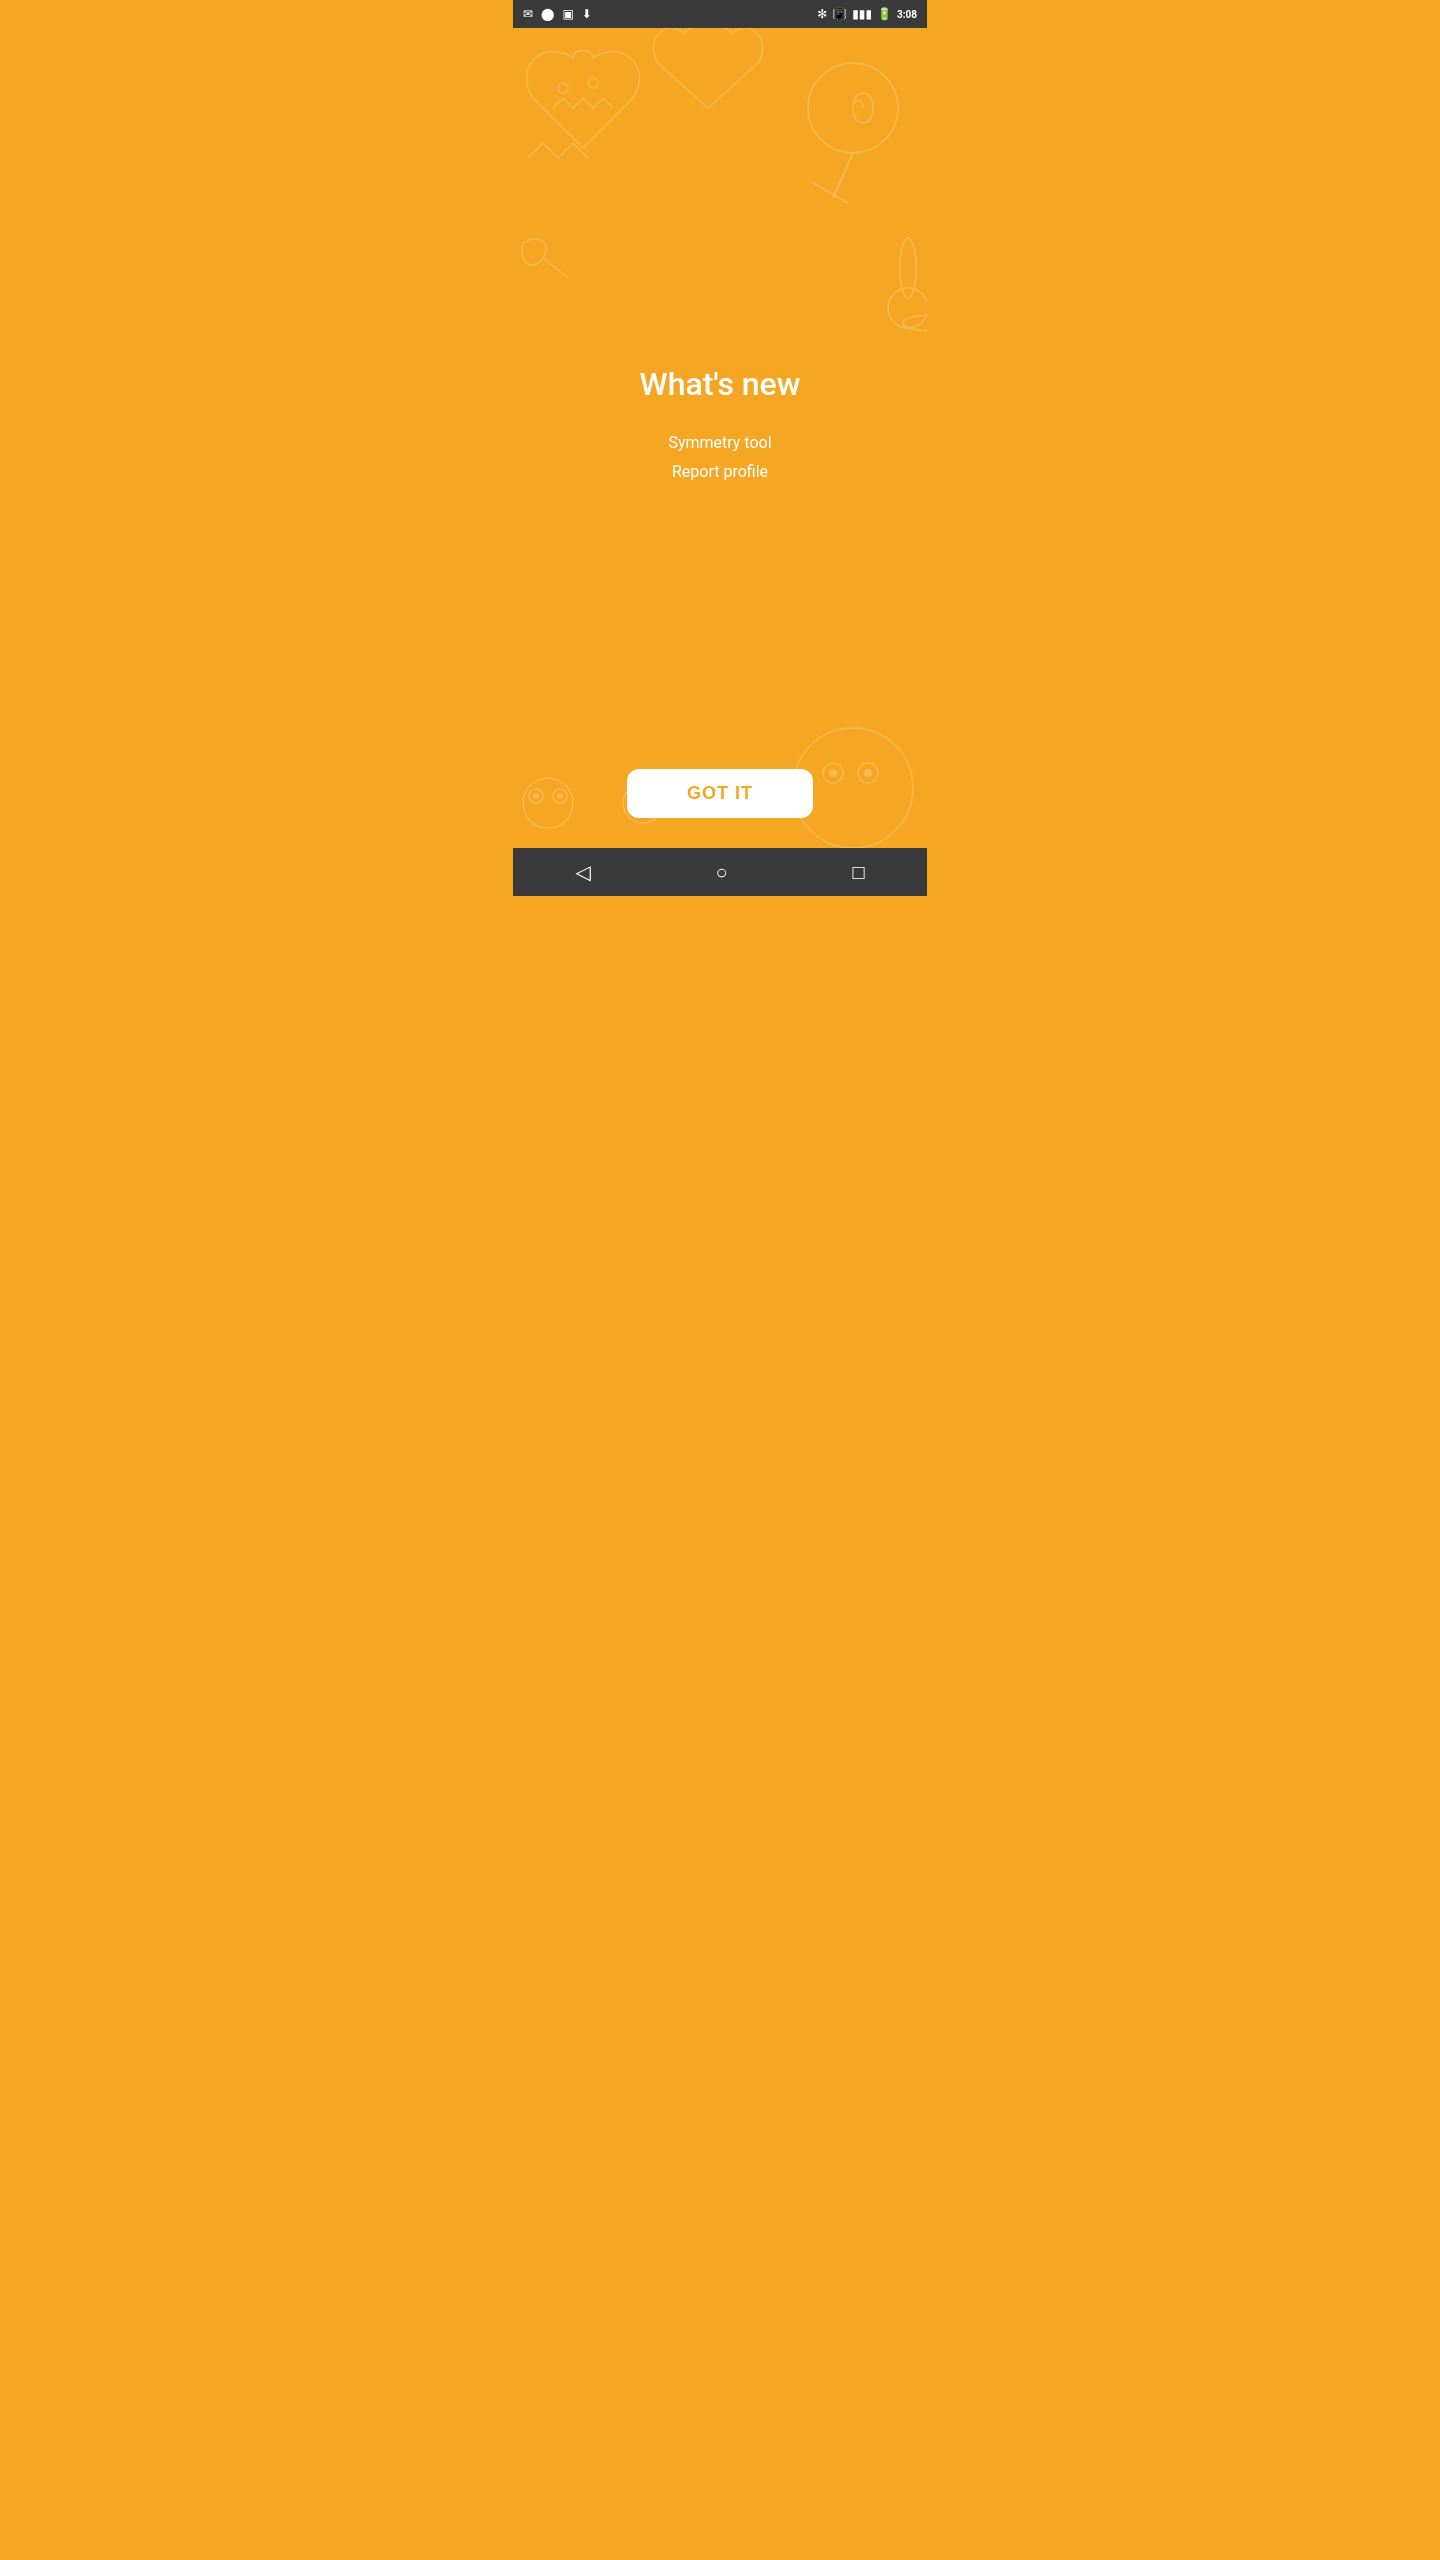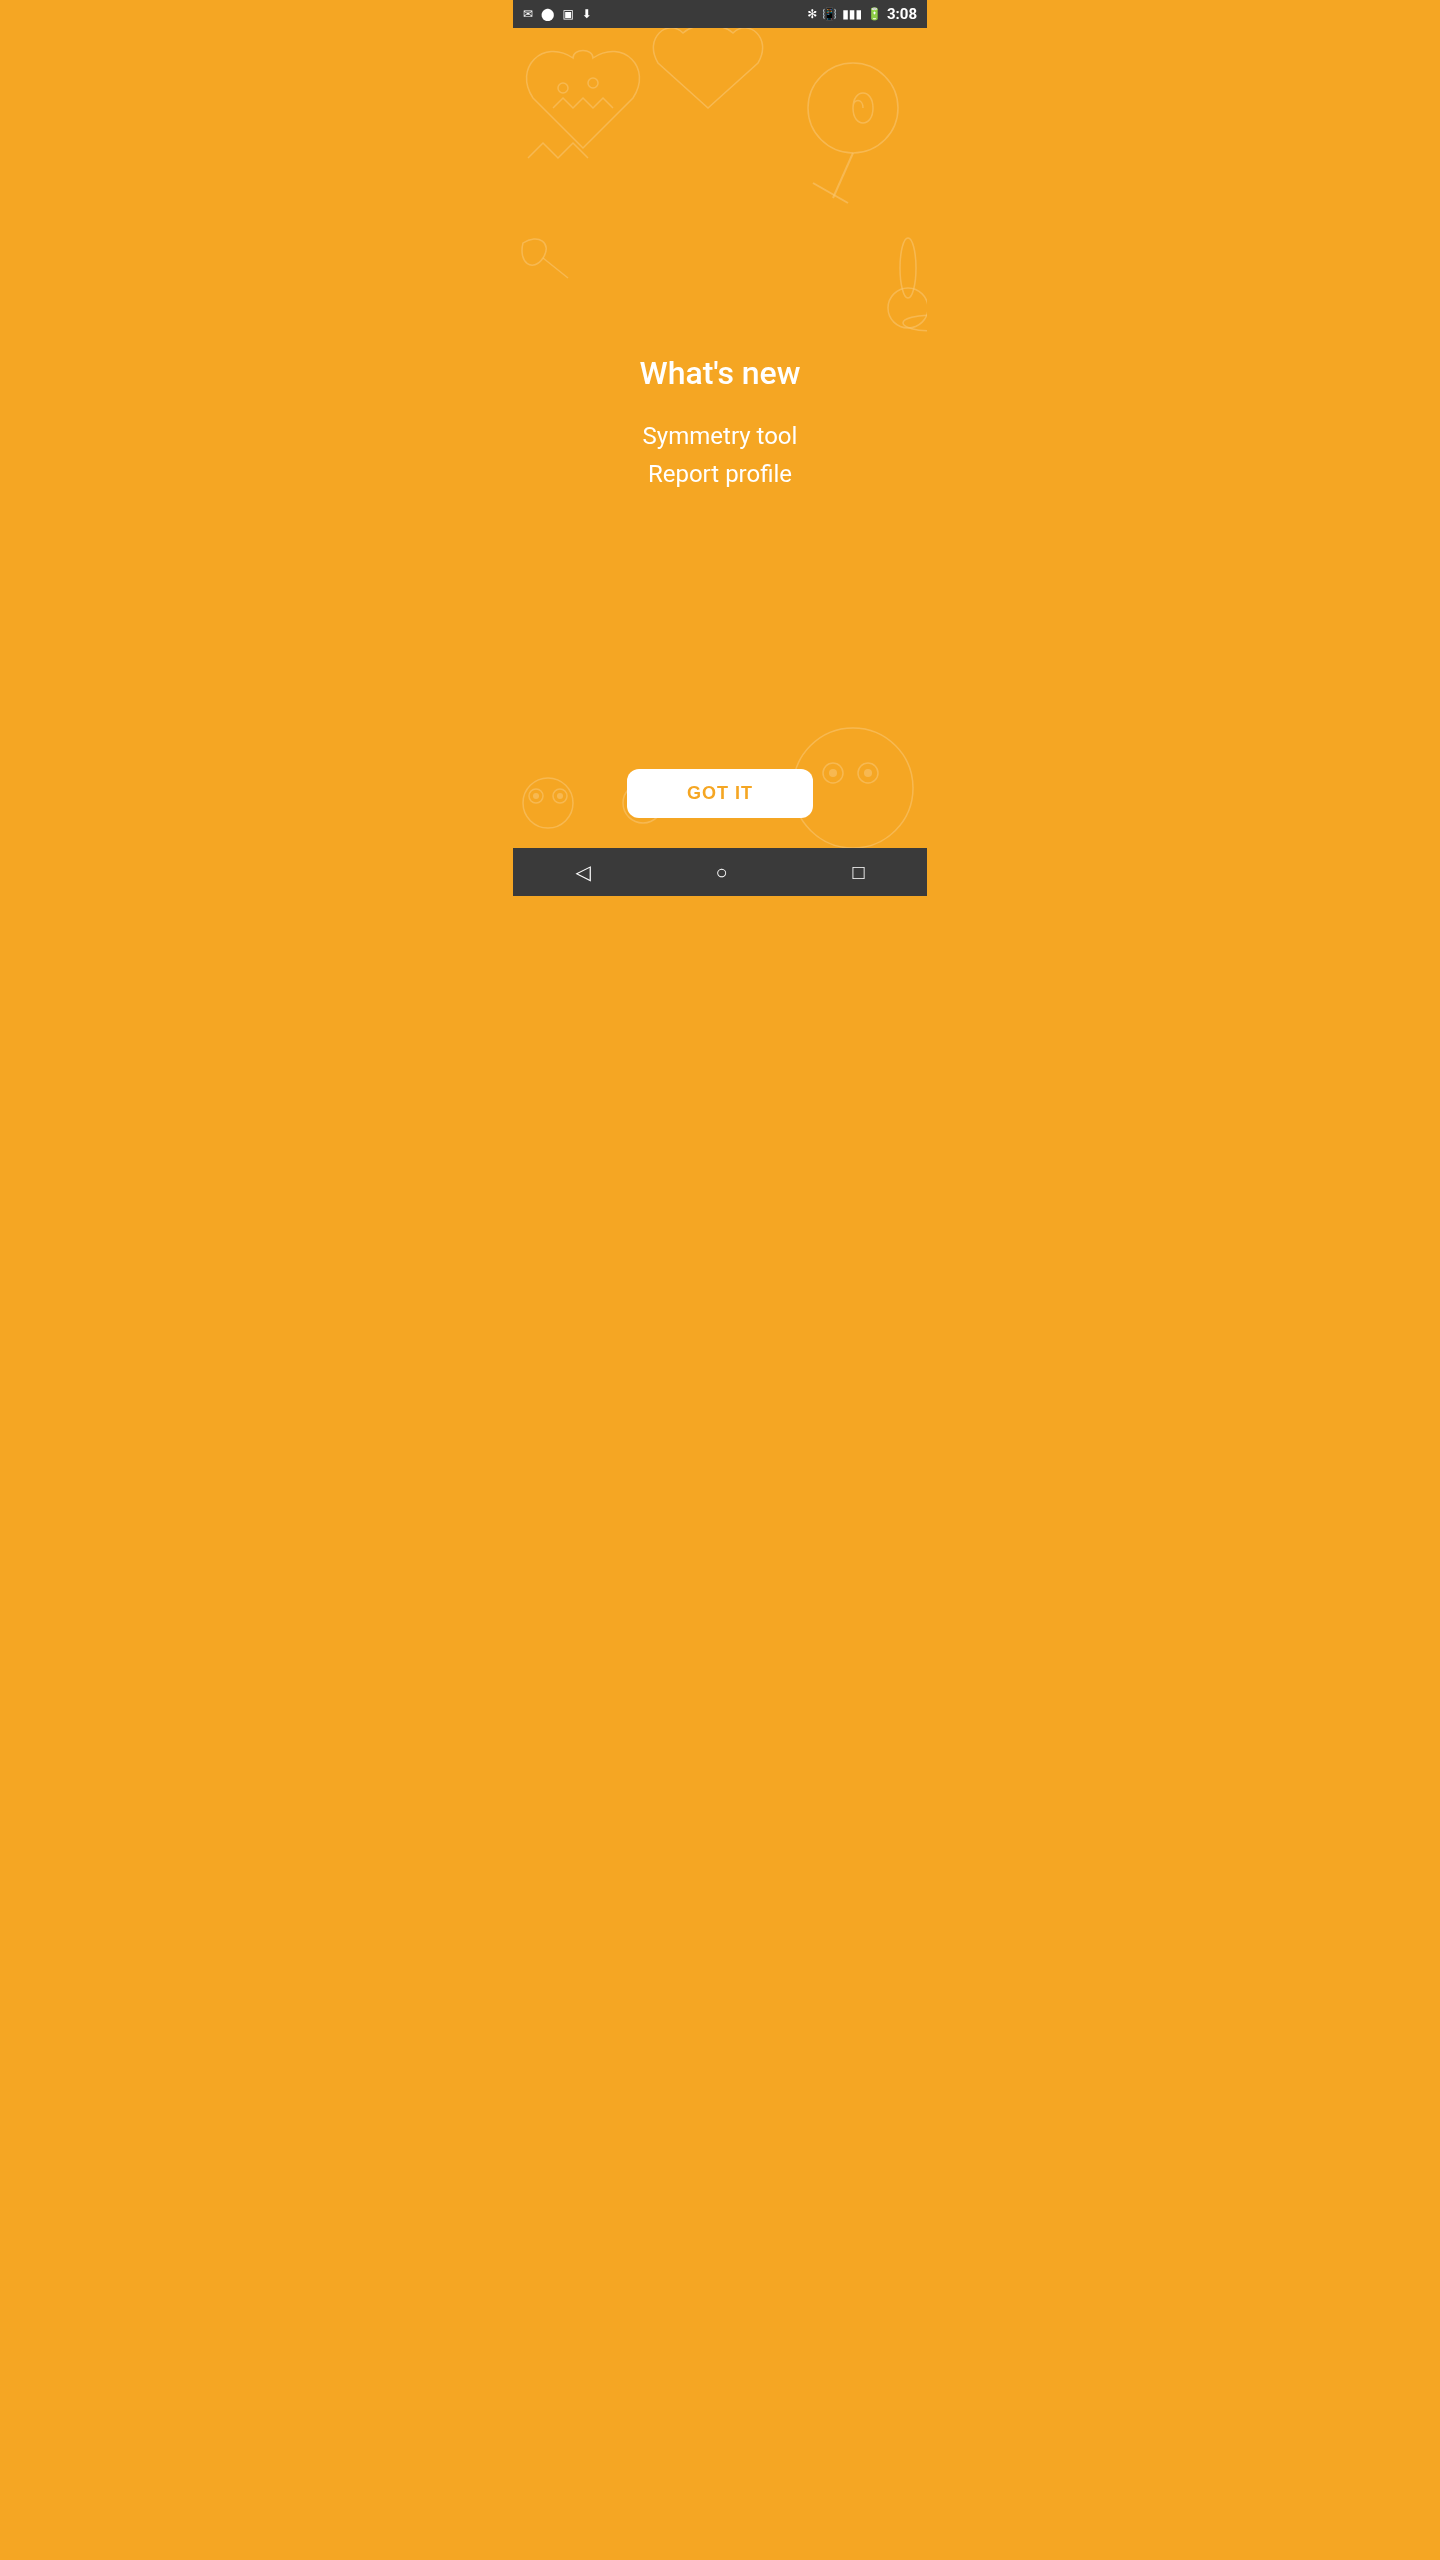--- a/index.html
+++ b/index.html
@@ -44,21 +44,21 @@
       gap: 5px;
     }
 
     .status-icon {
       color: white;
       font-size: 12px;
     }
 
     .status-time {
       color: white;
-      font-size: 15px;
+      font-size: 10px;
       font-weight: bold;
     }
 
     
     .main-content {
       width: 100%;
       height: calc(100% - 28px - 48px);
       background-color: #F5A623;
       position: relative;
       overflow: hidden;
@@ -79,21 +79,21 @@
 
     .whats-new-title {
       color: white;
       font-size: 32px;
       font-weight: 500;
       margin-bottom: 30px;
     }
 
     .feature-item {
       color: white;
-      font-size: 24px;
+      font-size: 16px;
       margin-bottom: 10px;
       font-weight: 400;
     }
 
     
     .got-it-container {
       position: absolute;
       bottom: 30px;
       left: 50%;
       transform: translateX(-50%);

